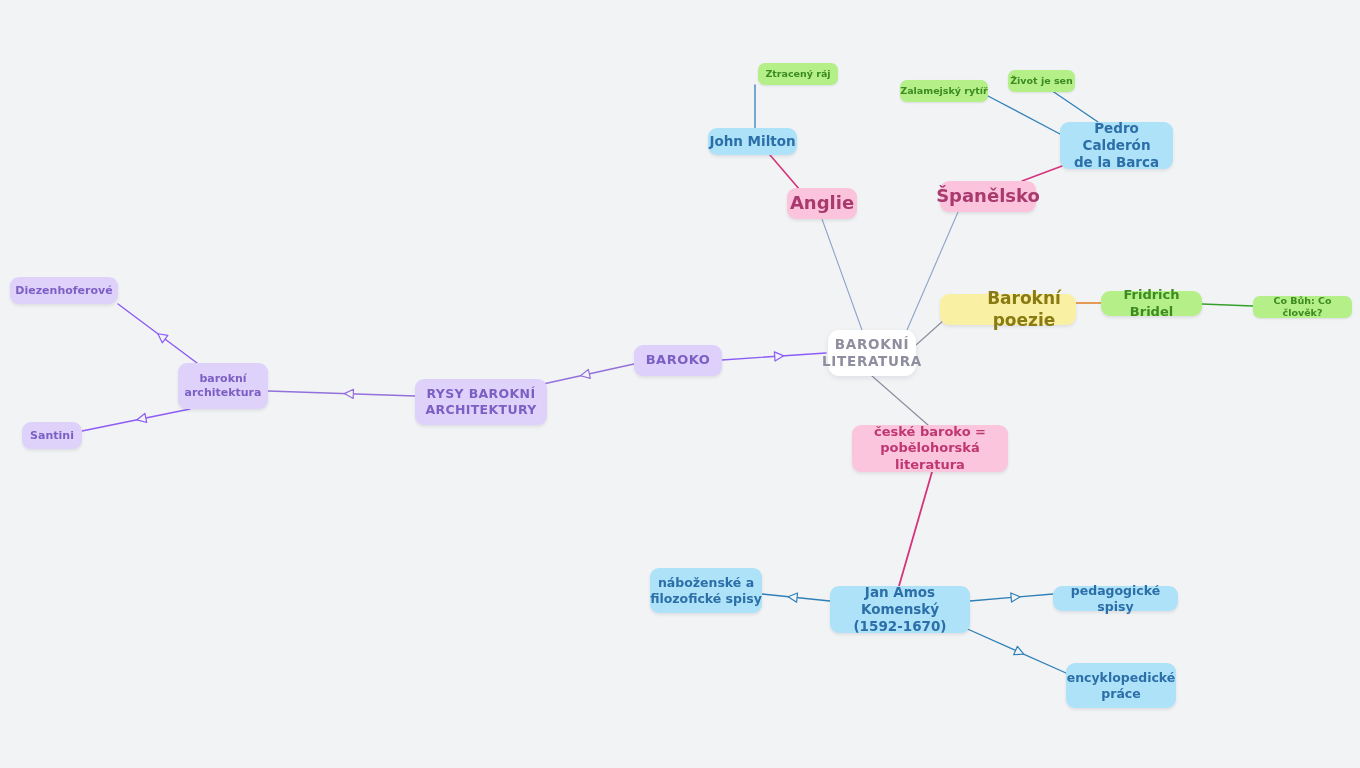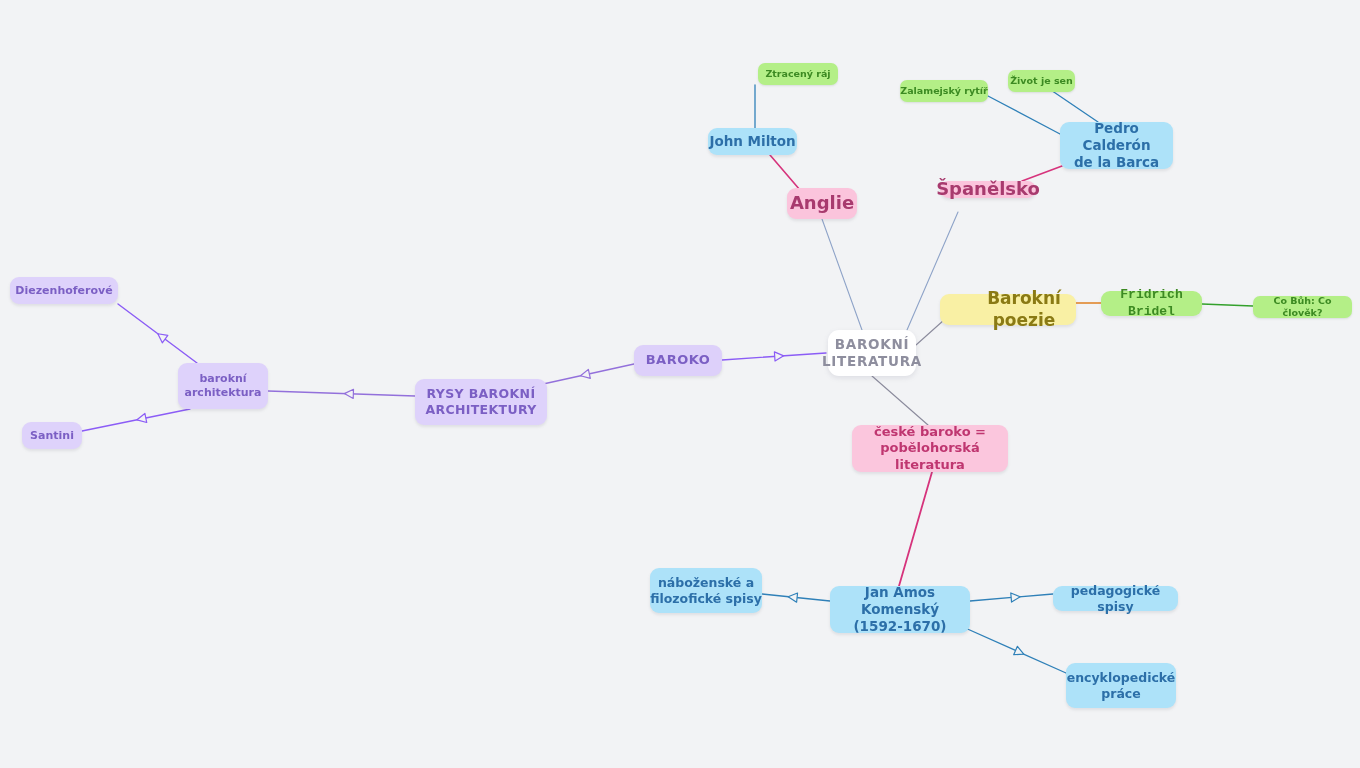--- a/index.html
+++ b/index.html
@@ -151,27 +151,27 @@
       <div class="node n-purple-big" style="left: 634px; top: 345px; width: 88px; height: 31px; background: rgb(221, 208, 250); color: rgb(123, 95, 196);">BAROKO</div>
       <div class="node n-purple-mid" style="left: 415px; top: 379px; width: 132px; height: 46px; background: rgb(222, 210, 251); color: rgb(123, 95, 196);">RYSY BAROKNÍ
 ARCHITEKTURY</div>
       <div class="node n-purple-leaf" style="left: 178px; top: 363px; width: 90px; height: 46px; background: rgb(222, 210, 251); color: rgb(123, 95, 196);">barokní
 architektura</div>
       <div class="node n-purple-leaf" style="left: 10px; top: 277px; width: 108px; height: 27px; background: rgb(222, 210, 251); color: rgb(123, 95, 196);">Diezenhoferové</div>
       <div class="node n-purple-leaf" style="left: 22px; top: 422px; width: 60px; height: 27px; background: rgb(222, 210, 251); color: rgb(123, 95, 196);">Santini</div>
       <div class="node n-pink-big" style="left: 787px; top: 188px; width: 70px; height: 31px; background: rgb(251, 196, 220); color: rgb(168, 58, 110);">Anglie</div>
       <div class="node n-blue" style="left: 708px; top: 128px; width: 89px; height: 27px; background: rgb(173, 226, 249); color: rgb(44, 111, 168);">John Milton</div>
       <div class="node n-green-leaf" style="left: 722px; top: 63px; width: 80px; height: 22px; background: rgb(180, 239, 135); color: rgb(60, 138, 34); margin-left: 36px;">Ztracený ráj</div>
-      <div class="node n-pink-big" style="left: 940px; top: 181px; width: 96px; height: 17px; background: rgb(251, 196, 220); color: rgb(168, 58, 110);">Španělsko</div>
+      <div class="node n-pink-big" style="left: 940px; top: 181px; width: 96px; height: 31px; background: rgb(251, 196, 220); color: rgb(168, 58, 110);">Španělsko</div>
       <div class="node n-blue" style="left: 1060px; top: 122px; width: 113px; height: 47px; background: rgb(173, 226, 249); color: rgb(44, 111, 168);">Pedro Calderón
 de la Barca</div>
       <div class="node n-green-leaf" style="left: 900px; top: 80px; width: 88px; height: 22px; background: rgb(180, 239, 135); color: rgb(60, 138, 34);">Zalamejský rytíř</div>
       <div class="node n-green-leaf" style="left: 1008px; top: 62px; width: 67px; height: 22px; background: rgb(180, 239, 135); color: rgb(60, 138, 34); margin-top: 8px;">Život je sen</div>
       <div class="node n-yellow" style="left: 940px; top: 294px; width: 136px; height: 31px; background: rgb(249, 240, 164); color: rgb(138, 122, 20); padding-left: 32px;">Barokní poezie</div>
-      <div class="node n-green-mid" style="left: 1101px; top: 291px; width: 101px; height: 25px; background: rgb(180, 239, 135); color: rgb(60, 138, 34); font-family: Liberation Mono, monospace;">Fridrich Bridel</div>
+      <div class="node n-green-mid" style="left: 1101px; top: 291px; width: 101px; height: 25px; background: rgb(180, 239, 135); color: rgb(60, 138, 34);">Fridrich Bridel</div>
       <div class="node n-green-leaf" style="left: 1253px; top: 296px; width: 99px; height: 22px; background: rgb(180, 239, 135); color: rgb(60, 138, 34);">Co Bůh: Co člověk?</div>
       <div class="node n-pink-mid" style="left: 852px; top: 425px; width: 156px; height: 47px; background: rgb(251, 198, 221); color: rgb(191, 54, 112);">české baroko =
 pobělohorská literatura</div>
       <div class="node n-blue" style="left: 830px; top: 586px; width: 140px; height: 47px; background: rgb(173, 226, 249); color: rgb(44, 111, 168);">Jan Amos Komenský
 (1592-1670)</div>
       <div class="node n-blue-sm" style="left: 650px; top: 568px; width: 112px; height: 45px; background: rgb(173, 226, 249); color: rgb(44, 111, 168);">náboženské a
 filozofické spisy</div>
       <div class="node n-blue-sm" style="left: 1053px; top: 586px; width: 125px; height: 25px; background: rgb(173, 226, 249); color: rgb(44, 111, 168);">pedagogické spisy</div>
       <div class="node n-blue-sm" style="left: 1066px; top: 663px; width: 110px; height: 45px; background: rgb(173, 226, 249); color: rgb(44, 111, 168);">encyklopedické
 práce</div>

